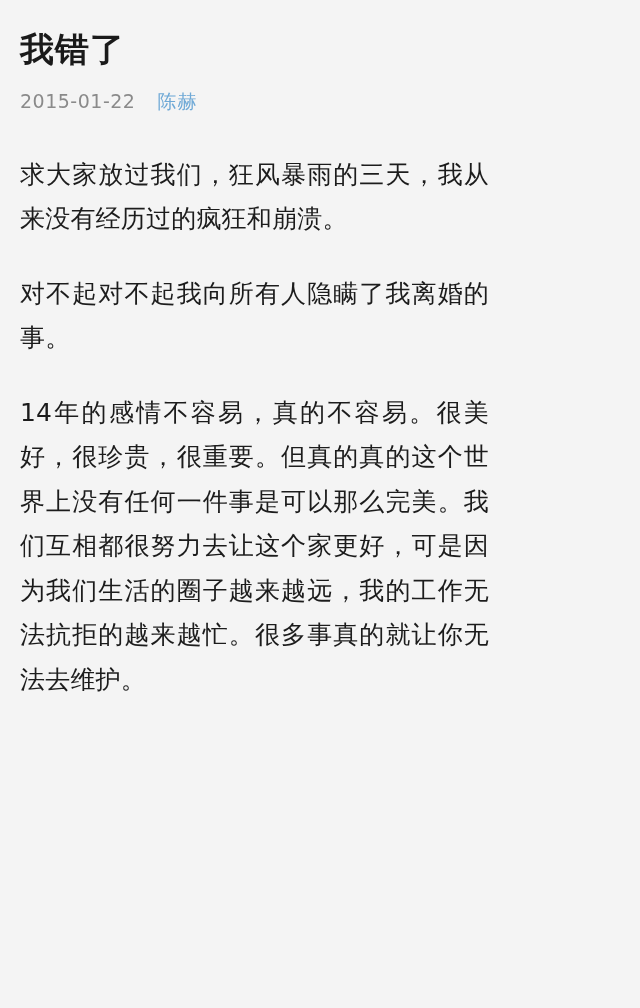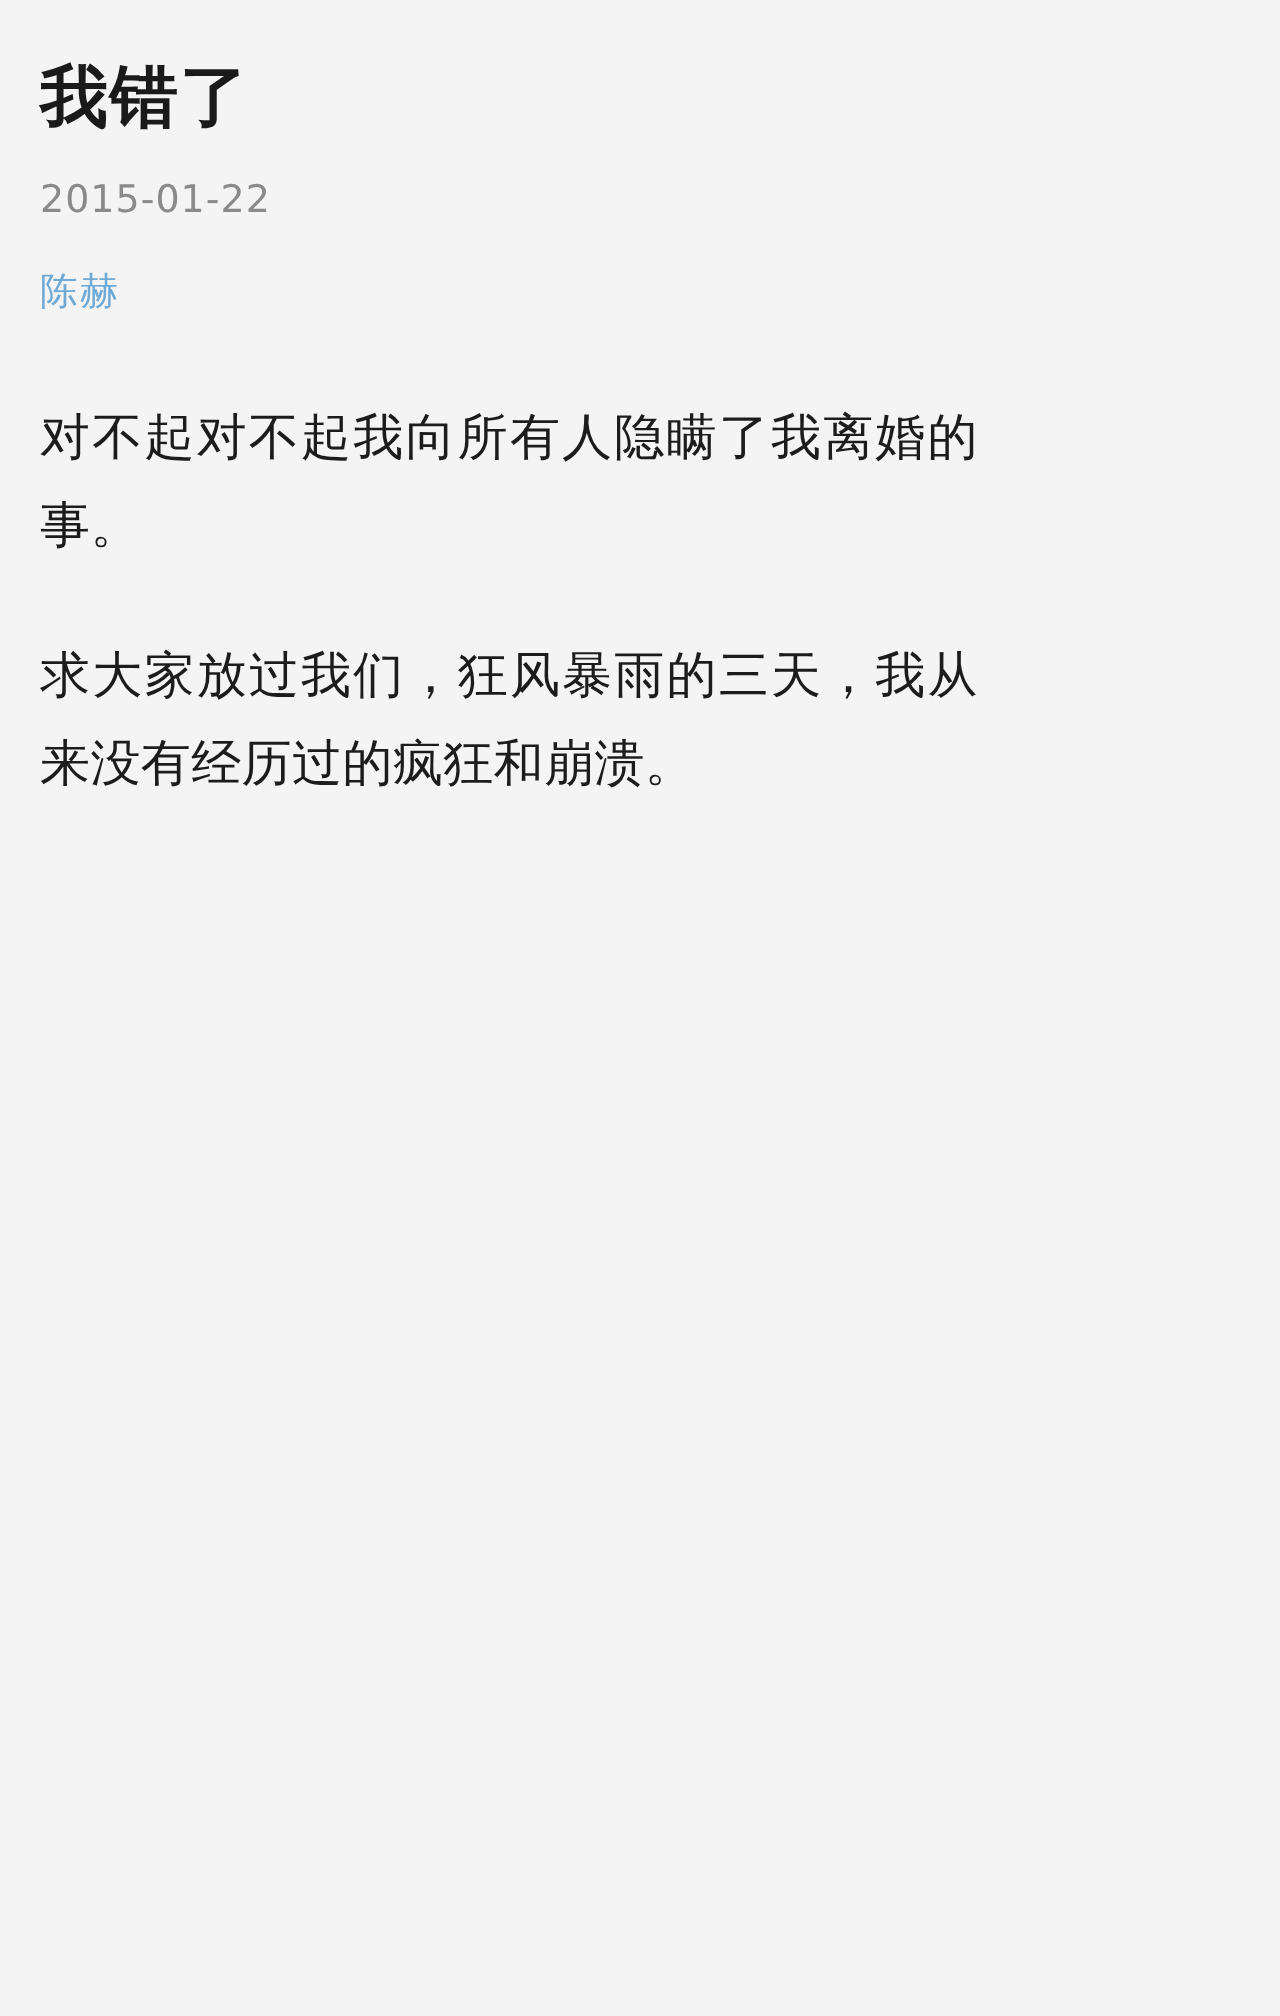--- a/index.html
+++ b/index.html
@@ -27,21 +27,20 @@
     font-weight: 700;
     color: #1a1a1a;
     letter-spacing: 1px;
     margin: 0 0 18px 0;
   }
   .meta-row {
     display: flex;
     align-items: baseline;
     gap: 22px;
     margin-bottom: 38px;
-    flex-direction: column;
   }
   .meta-date {
     font-size: 19px;
     color: #8a8a8a;
     letter-spacing: 0.5px;
     font-family: "DejaVu Sans", "Liberation Sans", sans-serif;
   }
   .meta-author {
     font-size: 19px;
     color: #6fa9d6;
@@ -66,17 +65,18 @@
 <div class="page">
 
   <h1 class="article-title">我错了</h1>
 
   <div class="meta-row">
     <span class="meta-date">2015-01-22</span>
     <span class="meta-author">陈赫</span>
   </div>
 
   <div class="body-text">
+    <p>求大家放过我们，狂风暴雨的三天，我从来没有经历过的疯狂和崩溃。</p>
     <p>对不起对不起我向所有人隐瞒了我离婚的事。</p>
-    <p>求大家放过我们，狂风暴雨的三天，我从来没有经历过的疯狂和崩溃。</p>
+    <p>14年的感情不容易，真的不容易。很美好，很珍贵，很重要。但真的真的这个世界上没有任何一件事是可以那么完美。我们互相都很努力去让这个家更好，可是因为我们生活的圈子越来越远，我的工作无法抗拒的越来越忙。很多事真的就让你无法去维护。</p>
   </div>
 
 </div>
 
 </body></html>

